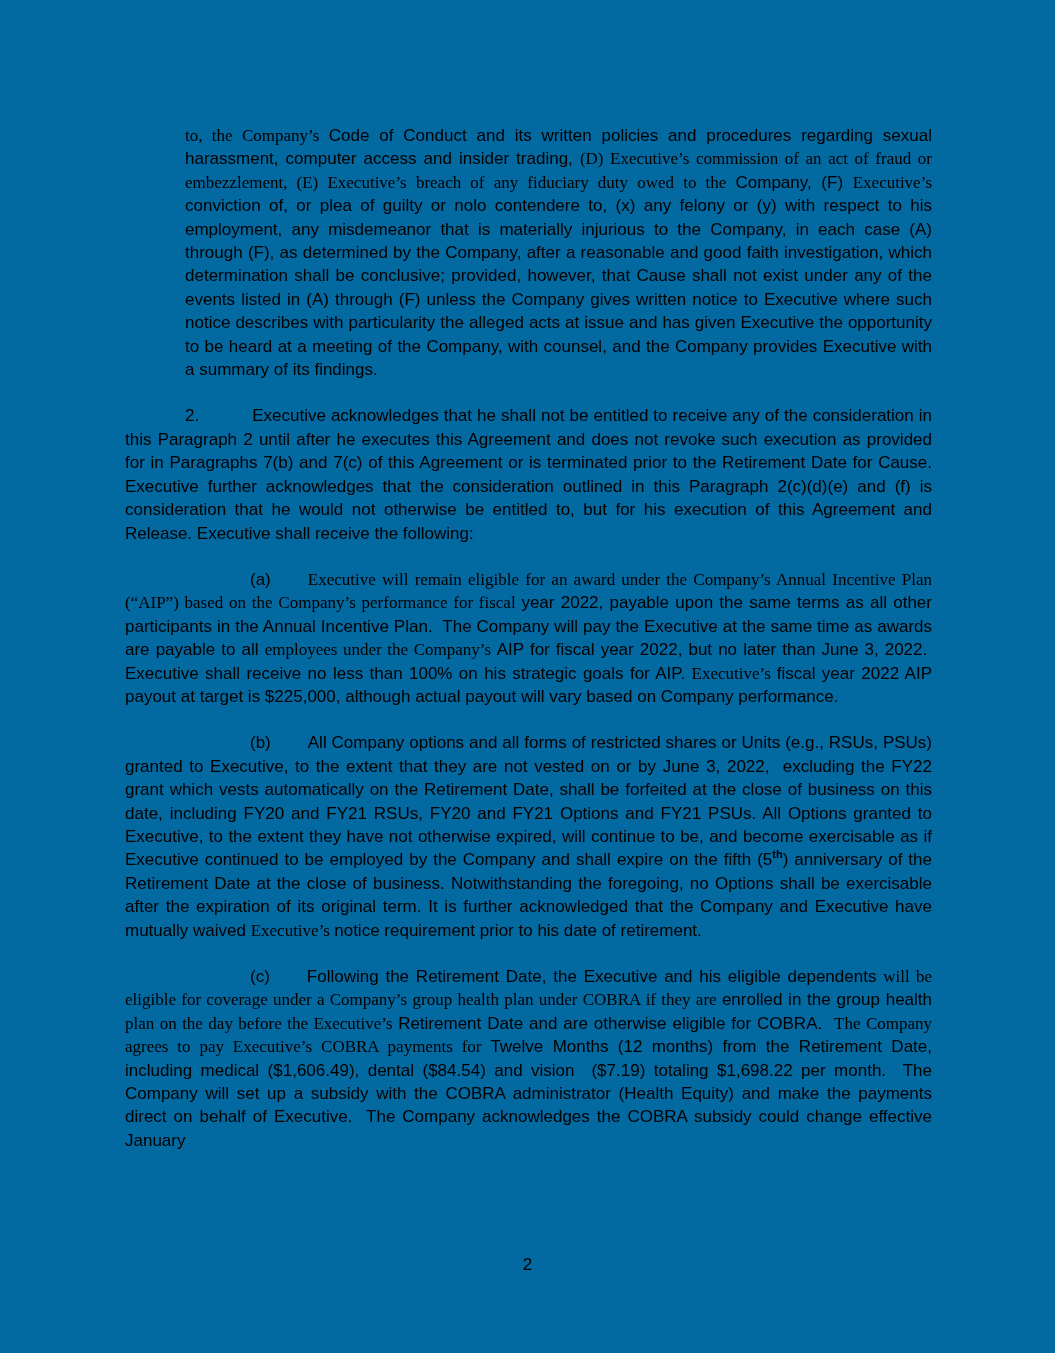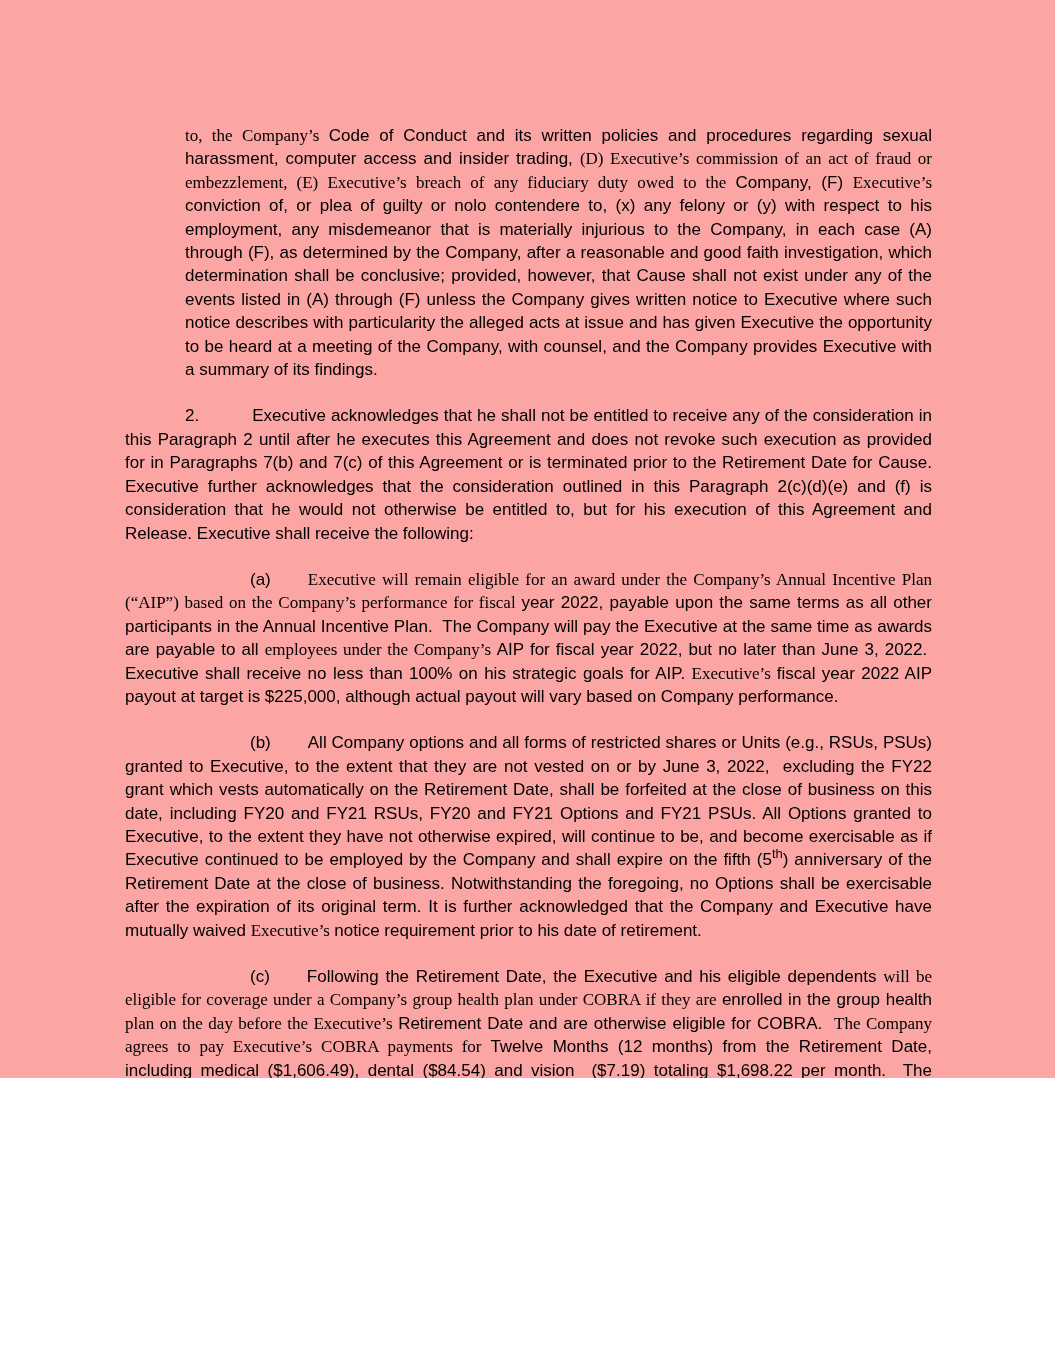--- a/index.html
+++ b/index.html
@@ -1,21 +1,21 @@
 <!DOCTYPE html>
 <html><head>
 <meta charset="utf-8">
 <style>
   * { margin: 0; padding: 0; box-sizing: border-box; }
   html, body { background: #ffffff; }
   .page {
     position: relative;
     width: 1055px;
-    height: 1078px;
-    background: #fca5a5;
+    height: 1353px;
+    background: #0369a1;
     color: #000000;
     overflow: hidden;
   }
   .doc-body {
     position: absolute;
     left: 125px;
     top: 124px;
     width: 807px;
   }
   .para {
@@ -26,21 +26,21 @@
     font-family: "Liberation Sans", sans-serif;
   }
   .para.hanging { margin-left: 60px; }
   .para.numbered { text-indent: 60px; }
   .para.sub { text-indent: 125px; }
   .tab { display: inline-block; }
   .para.numbered .tab { width: 53px; }
   .para.sub .tab { width: 37px; }
   .serif { font-family: "Liberation Serif", serif; }
   .sans { font-family: "Liberation Sans", sans-serif; }
-  sup { font-size: 13px; line-height: 0; vertical-align: super; }
+  sup { font-size: 11px; line-height: 0; vertical-align: super; font-weight: bold; }
   .footer {
     position: absolute;
     left: 0;
     right: 0;
     top: 1255px;
     text-align: center;
     font-family: "Liberation Sans", sans-serif;
     font-size: 17px;
     color: #000000;
   }

